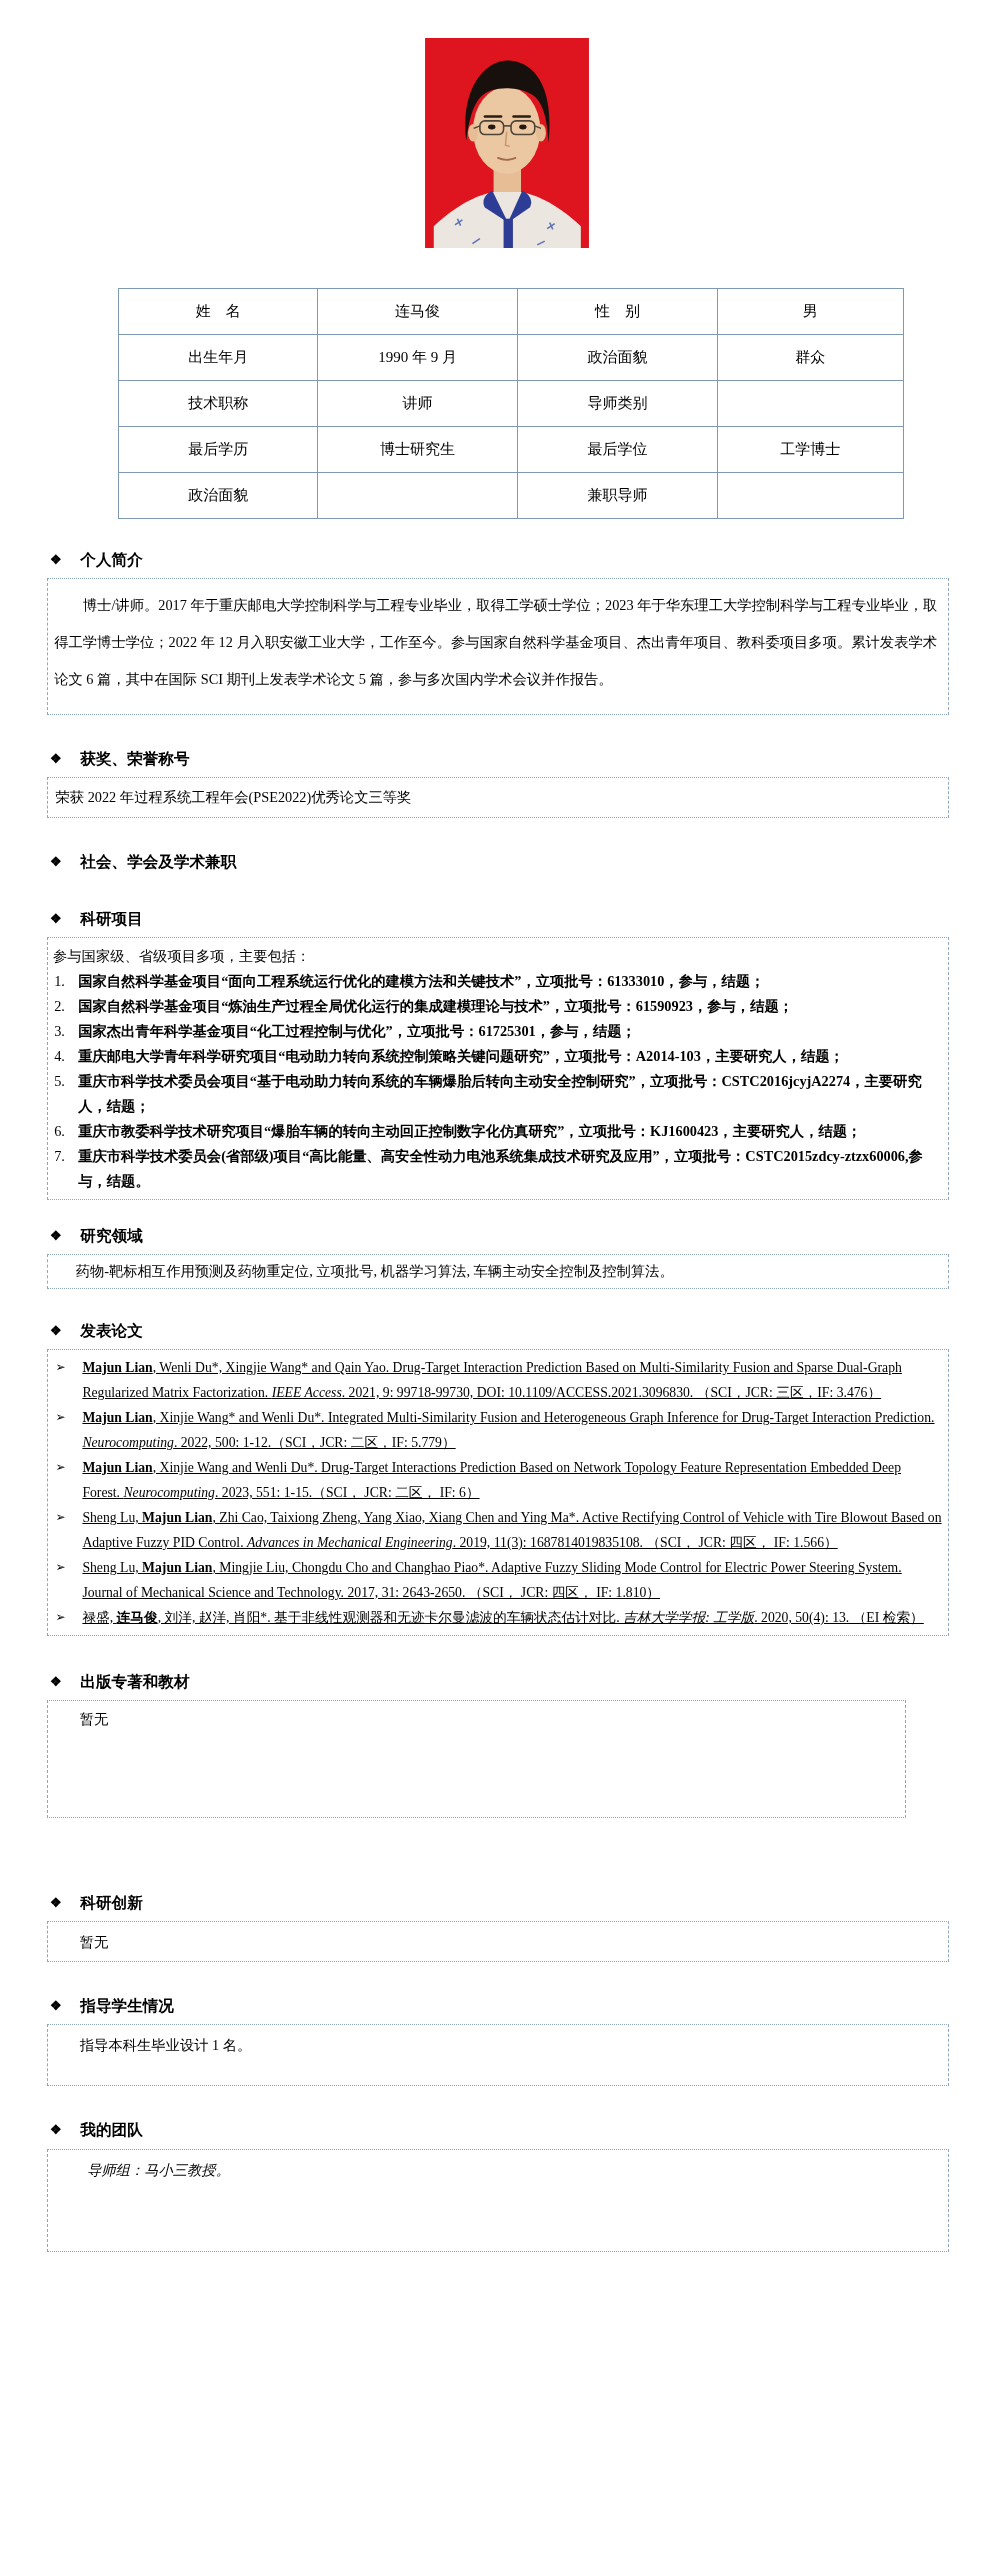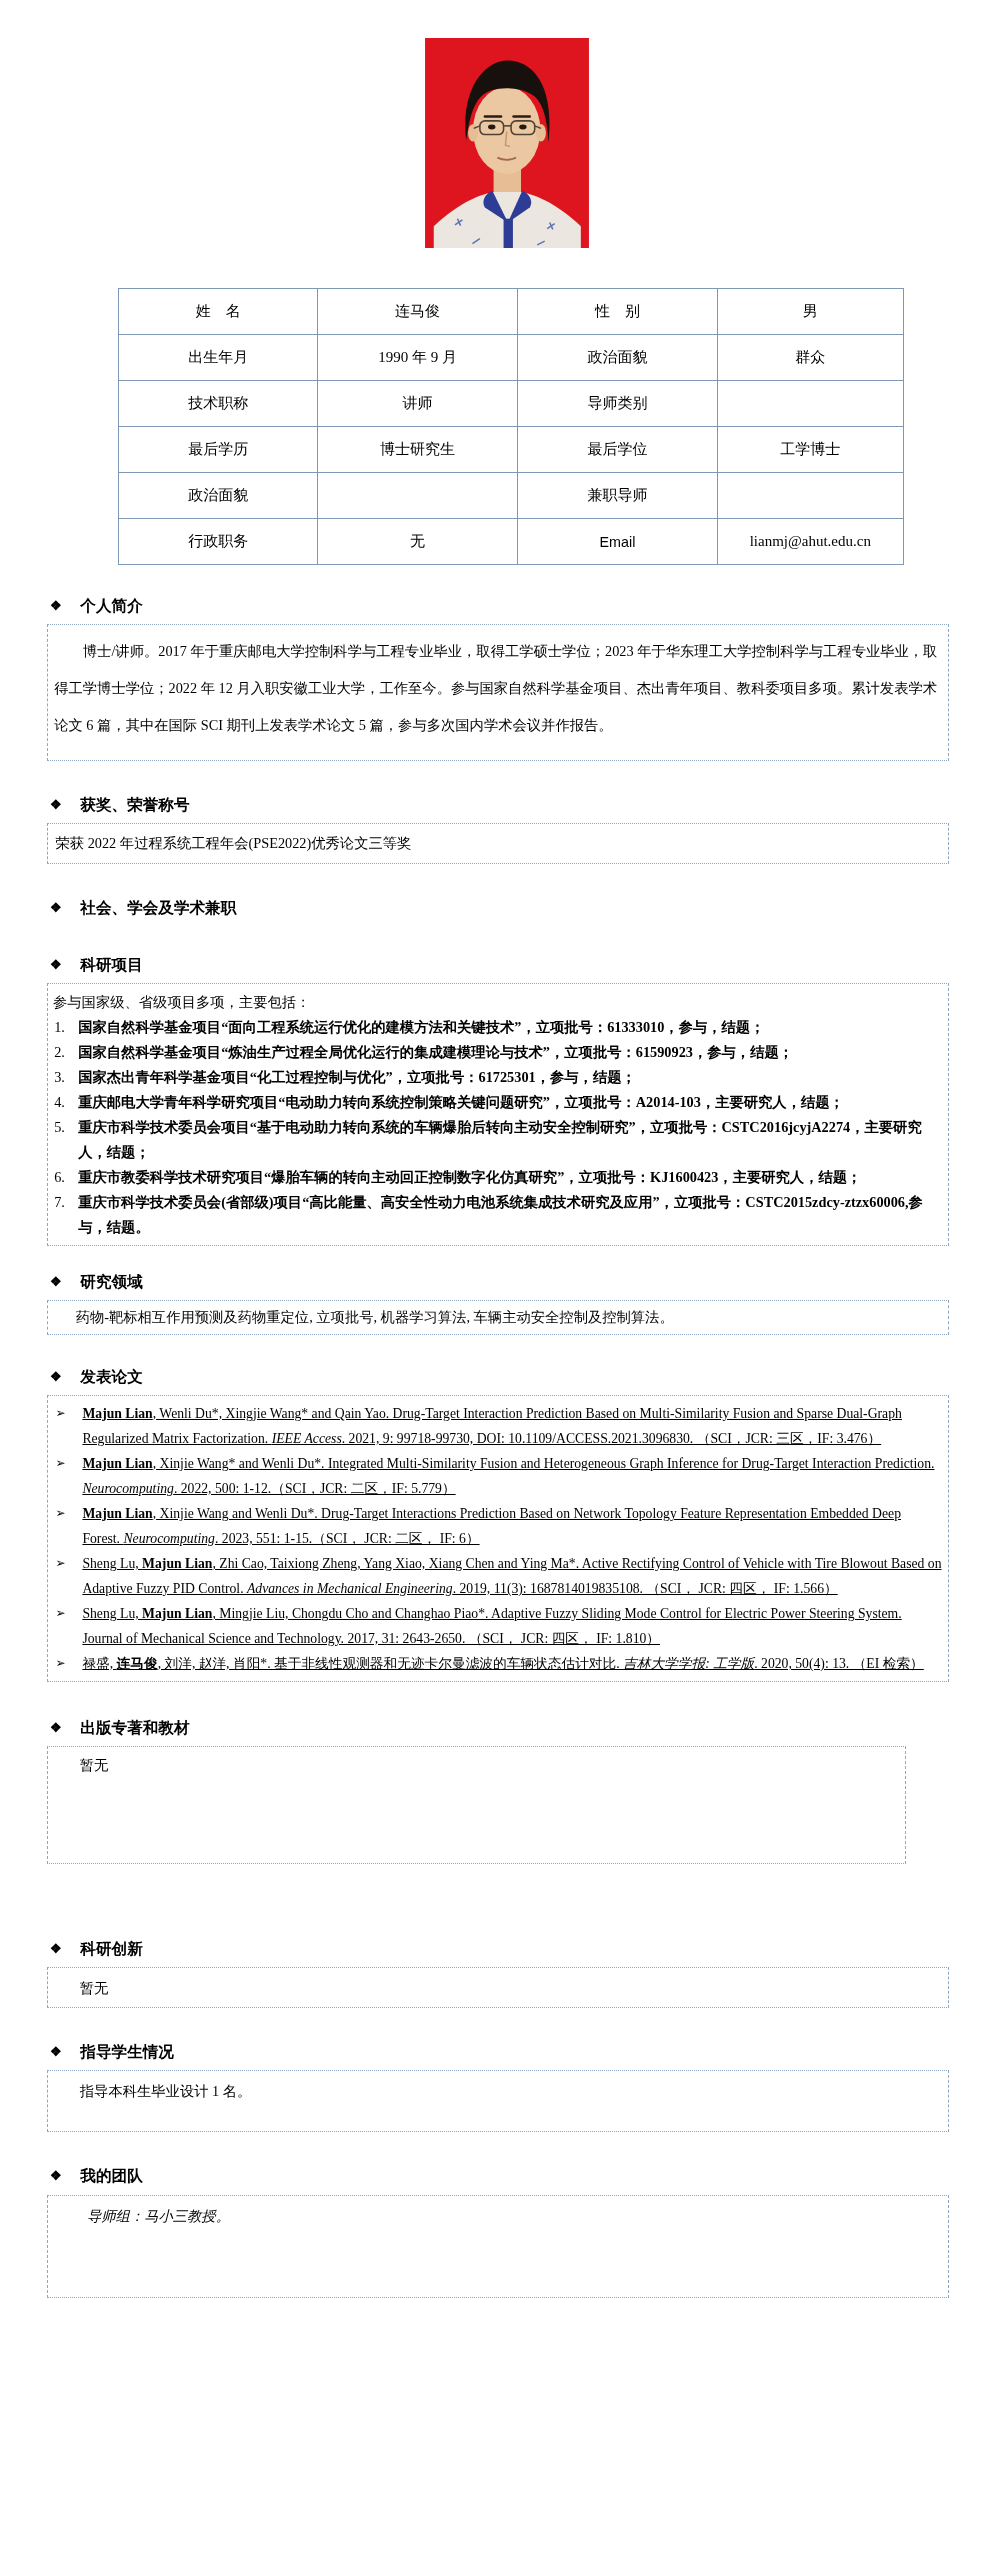--- a/index.html
+++ b/index.html
@@ -130,26 +130,20 @@
           <td>博士研究生</td>
           <td>最后学位</td>
           <td>工学博士</td>
         </tr>
         <tr>
           <td>政治面貌</td>
           <td></td>
           <td>兼职导师</td>
           <td></td>
         </tr>
-        <tr>
-          <td>行政职务</td>
-          <td>无</td>
-          <td class="sans">Email</td>
-          <td>lianmj@ahut.edu.cn</td>
-        </tr>
       </tbody>
   </table>
 
   <section class="sec m50">
     <h2 class="sec-title">
         <span class="diamond">❖</span>
         <span>个人简介</span>
       </h2>
     <div class="box box-intro">
       <p>博士/讲师。2017 年于重庆邮电大学控制科学与工程专业毕业，取得工学硕士学位；2023 年于华东理工大学控制科学与工程专业毕业，取得工学博士学位；2022 年 12 月入职安徽工业大学，工作至今。参与国家自然科学基金项目、杰出青年项目、教科委项目多项。累计发表学术论文 6 篇，其中在国际 SCI 期刊上发表学术论文 5 篇，参与多次国内学术会议并作报告。</p>

